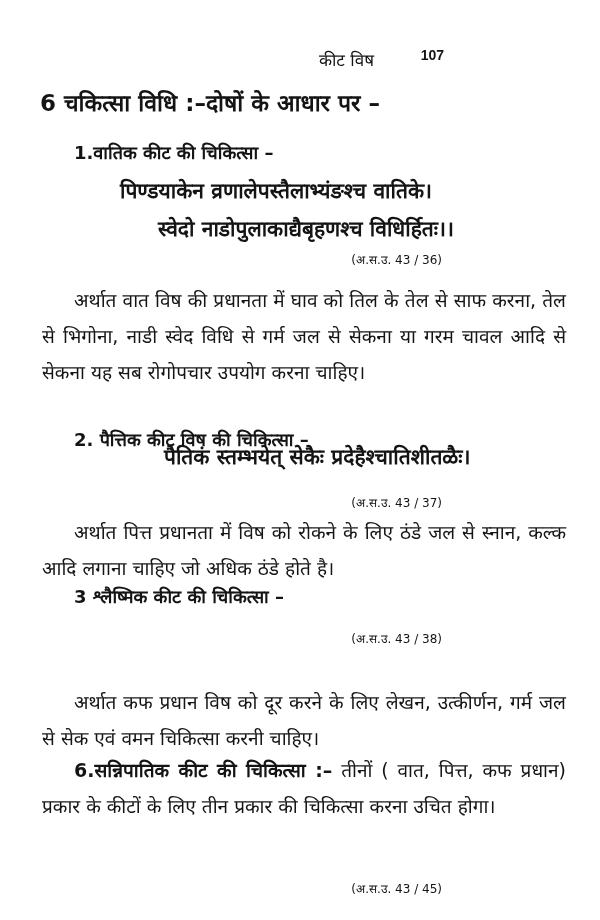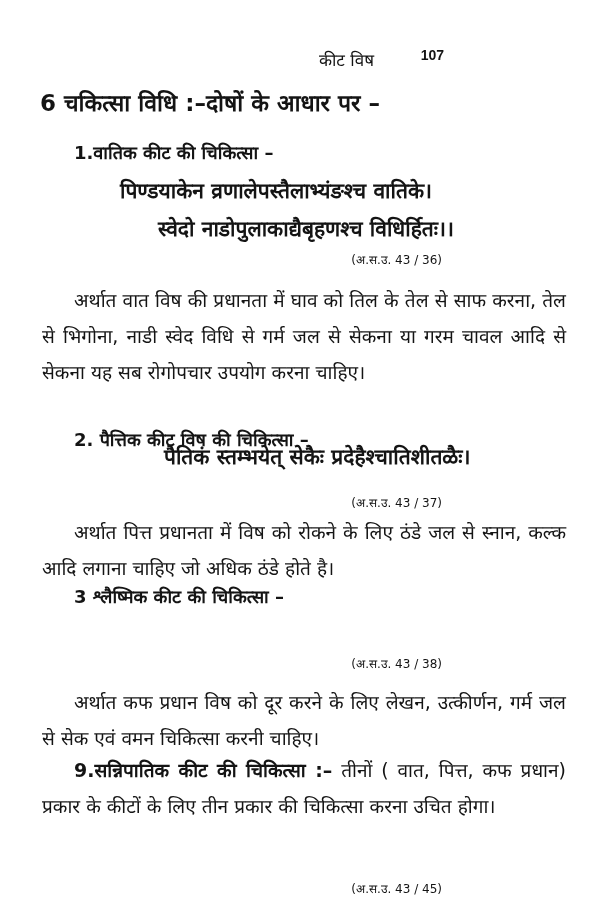--- a/index.html
+++ b/index.html
@@ -35,19 +35,19 @@
   <div class="abs verse" style="left:158px; top:214px;">स्वेदो नाडोपुलाकाद्यैबृहणश्च विधिर्हितः।।</div>
   <div class="abs ref" style="top:251px;">(अ.स.उ. 43 / 36)</div>
   <div class="para" style="top:282px;"><span class="indent"></span><span>अर्थात वात विष की प्रधानता में घाव को तिल के तेल से साफ करना, तेल से भिगोना, नाडी स्वेद विधि से गर्म जल से सेकना या गरम चावल आदि से सेकना यह सब रोगोपचार उपयोग करना चाहिए।</span></div>
 
   <div class="abs sub" style="top:393px;margin-top:34px;">2. पैत्तिक कीट विष की चिकित्सा –</div>
   <div class="abs verse" style="left:124px; top:442px;margin-left:40px;">पैतिकं स्तम्भयेत् सेकैः प्रदेहैश्चातिशीतळैः।</div>
   <div class="abs ref" style="top:474px;margin-top:20px;">(अ.स.उ. 43 / 37)</div>
   <div class="para" style="top:514px;"><span class="indent"></span><span>अर्थात पित्त प्रधानता में विष को रोकने के लिए ठंडे जल से स्नान, कल्क आदि लगाना चाहिए जो अधिक ठंडे होते है।</span></div>
 
   <div class="abs sub" style="top:584px;">3 श्लैष्मिक कीट की चिकित्सा –</div>
-  <div class="abs ref" style="top:655px;margin-left:19px;">(अ.स.उ. 43 / 38)</div>
+  <div class="abs ref" style="top:630px;margin-left:19px;">(अ.स.उ. 43 / 38)</div>
   <div class="para" style="top:684px;"><span class="indent"></span><span>अर्थात कफ प्रधान विष को दूर करने के लिए लेखन, उत्कीर्णन, गर्म जल से सेक एवं वमन चिकित्सा करनी चाहिए।</span></div>
 
-  <div class="para" style="top:752px;"><span class="indent"></span><span class="bold">9.सन्निपातिक कीट की चिकित्सा :–</span> <span>तीनों ( वात, पित्त, कफ प्रधान) प्रकार के कीटों के लिए तीन प्रकार की चिकित्सा करना उचित होगा।</span></div>
+  <div class="para" style="top:752px;"><span class="indent"></span><span class="bold">6.सन्निपातिक कीट की चिकित्सा :–</span> <span>तीनों ( वात, पित्त, कफ प्रधान) प्रकार के कीटों के लिए तीन प्रकार की चिकित्सा करना उचित होगा।</span></div>
   <div class="abs ref" style="top:880px;">(अ.स.उ. 43 / 45)</div>
 
 </div>
 
 </body></html>

